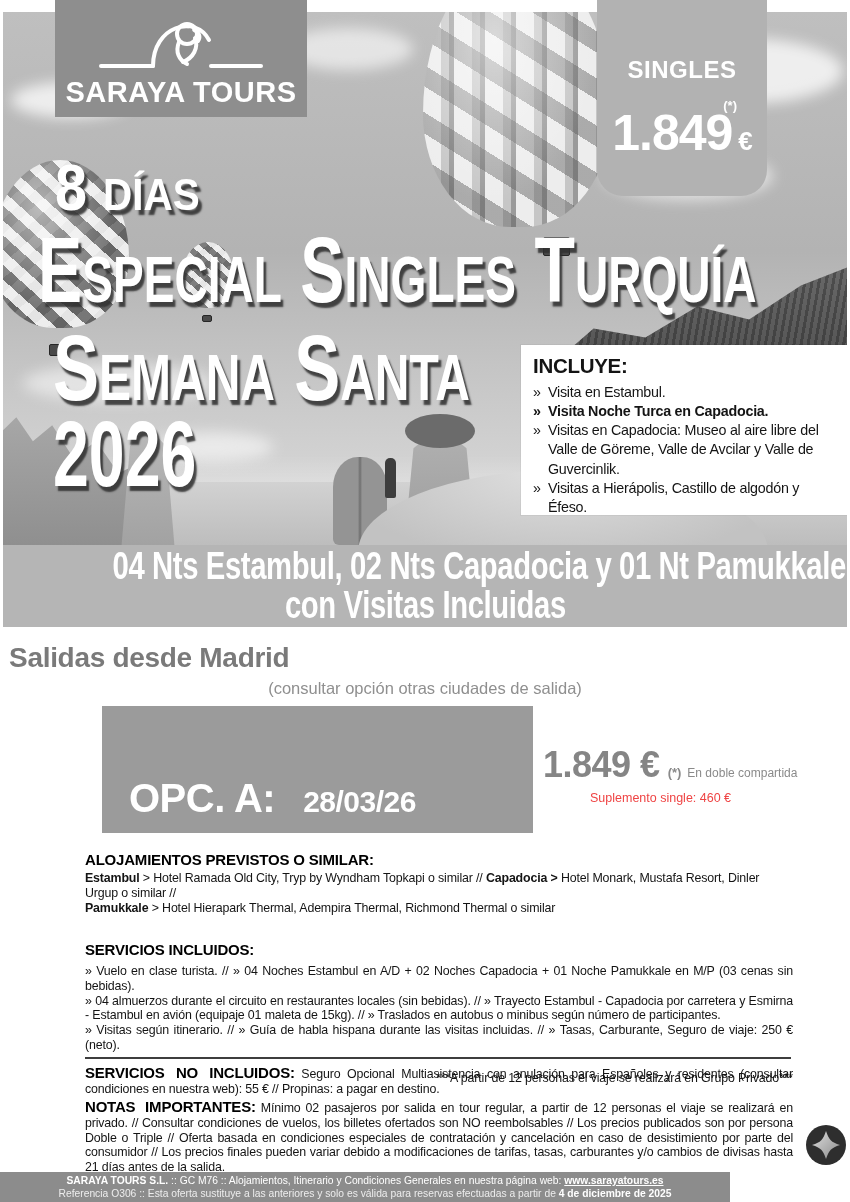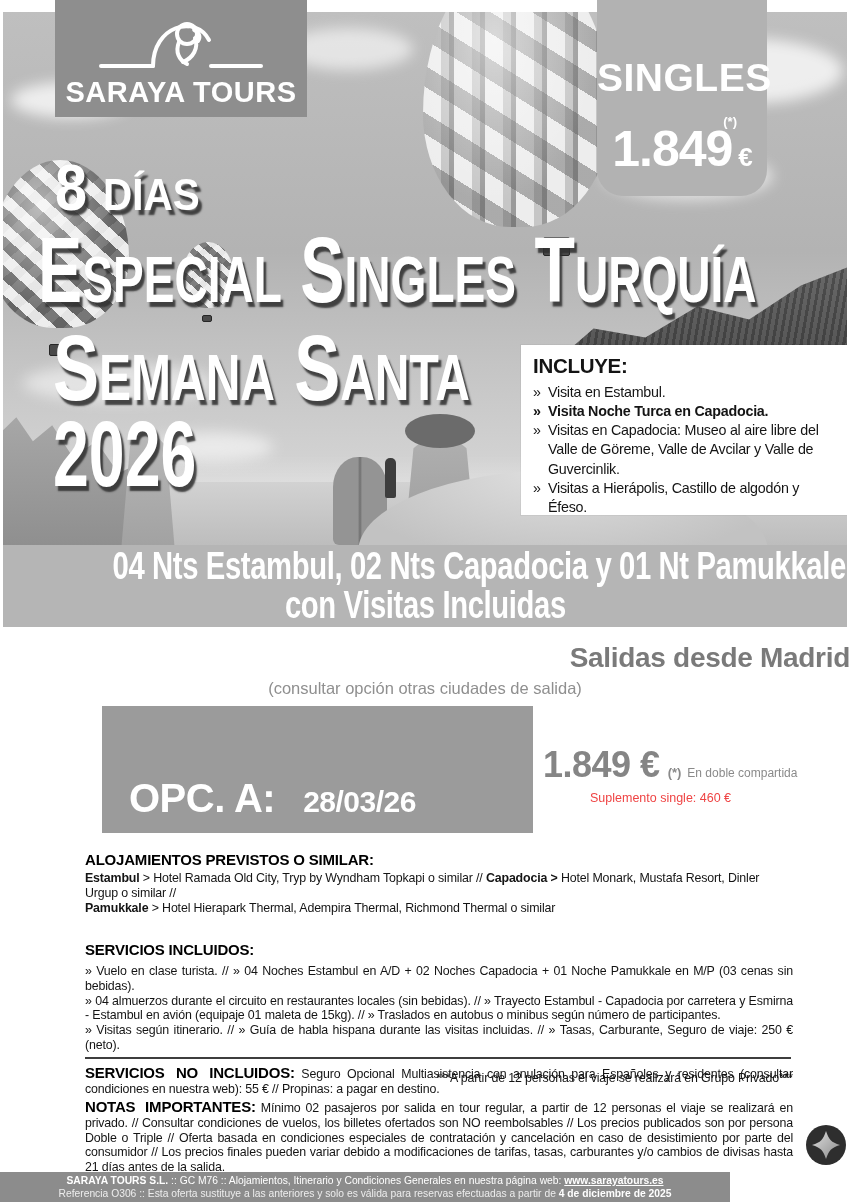--- a/index.html
+++ b/index.html
@@ -87,34 +87,34 @@
   .inc-bold { font-weight:bold; }
 
   
   .logo-box { position:absolute; z-index:10; left:55px; top:0; width:252px; height:117px; background:#8e8e8e;
               display:flex; flex-direction:column; align-items:center; }
   .logo-mark { margin-top:4px; }
   .brand { color:#ffffff; font-weight:bold; font-size:29px; letter-spacing:.5px; margin-top:-4px; }
 
   .badge { position:absolute; z-index:10; left:597px; top:0; width:170px; height:196px; background:#b2b2b2;
            border-radius:0 0 26px 26px; color:#ffffff; text-align:center; }
-  .badge-label { font-size:39px; font-weight:bold; letter-spacing:.5px; padding-top:56px; }
+  .badge-label { font-size:24px; font-weight:bold; letter-spacing:.5px; padding-top:56px; }
   .badge-ast { font-size:13px; font-weight:bold; text-align:right; padding-right:30px; margin-top:14px; }
   .badge-price { font-size:50px; font-weight:bold; line-height:40px; letter-spacing:-1px; }
   .badge-eur { font-size:26px; font-weight:bold; margin-left:6px; }
 
   
   .banner { position:absolute; left:3px; top:545px; width:844px; height:82px; background:#b5b5b5;
             color:#ffffff; font-weight:bold; text-align:center; padding-top:2px; }
   .banner div { font-size:38px; line-height:39px; white-space:nowrap; }
   .cond { display:inline-block; transform:scaleX(.77); transform-origin:center; letter-spacing:-.5px; }
 
   
-  .dep-title { position:absolute; left:0; top:642px; width:100%; text-align:right; color:#7a7a7a;
-               font-size:28px; font-weight:bold; letter-spacing:-.3px; }
+  .dep-title { position:absolute; left:0; top:642px; width:100%; text-align:left; color:#7a7a7a;
+               font-size:28px; font-weight:bold; letter-spacing:-.3px;padding-left:9px; }
   .dep-sub { position:absolute; left:0; top:679px; width:100%; text-align:center; color:#8f8f8f; font-size:16.5px; }
 
   
   .opc { position:absolute; left:102px; top:706px; width:431px; height:127px; background:#9b9b9b;
          color:#ffffff; display:flex; align-items:baseline; padding:70px 9px 0 27px; }
   .opc-l { font-size:40px; font-weight:bold; letter-spacing:-.5px; }
   .opc-d { font-size:30px; font-weight:bold; margin-left:28px; letter-spacing:-.5px; }
 
   .price-wrap { position:absolute; left:543px; top:744px; color:#858585; }
   .price-main { display:flex; align-items:baseline; }

